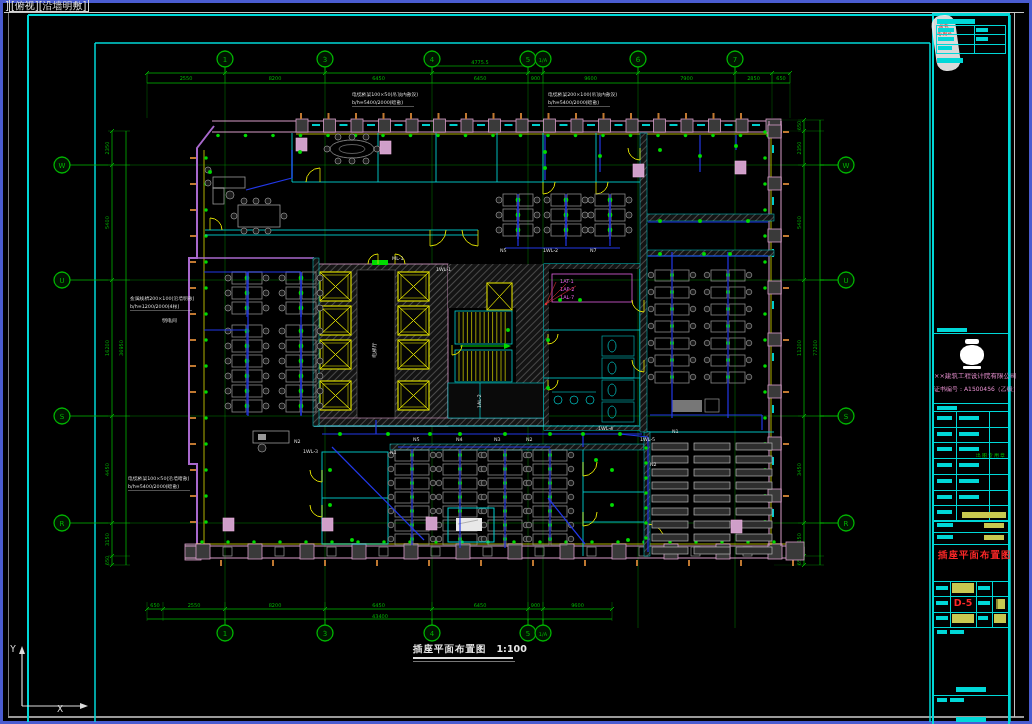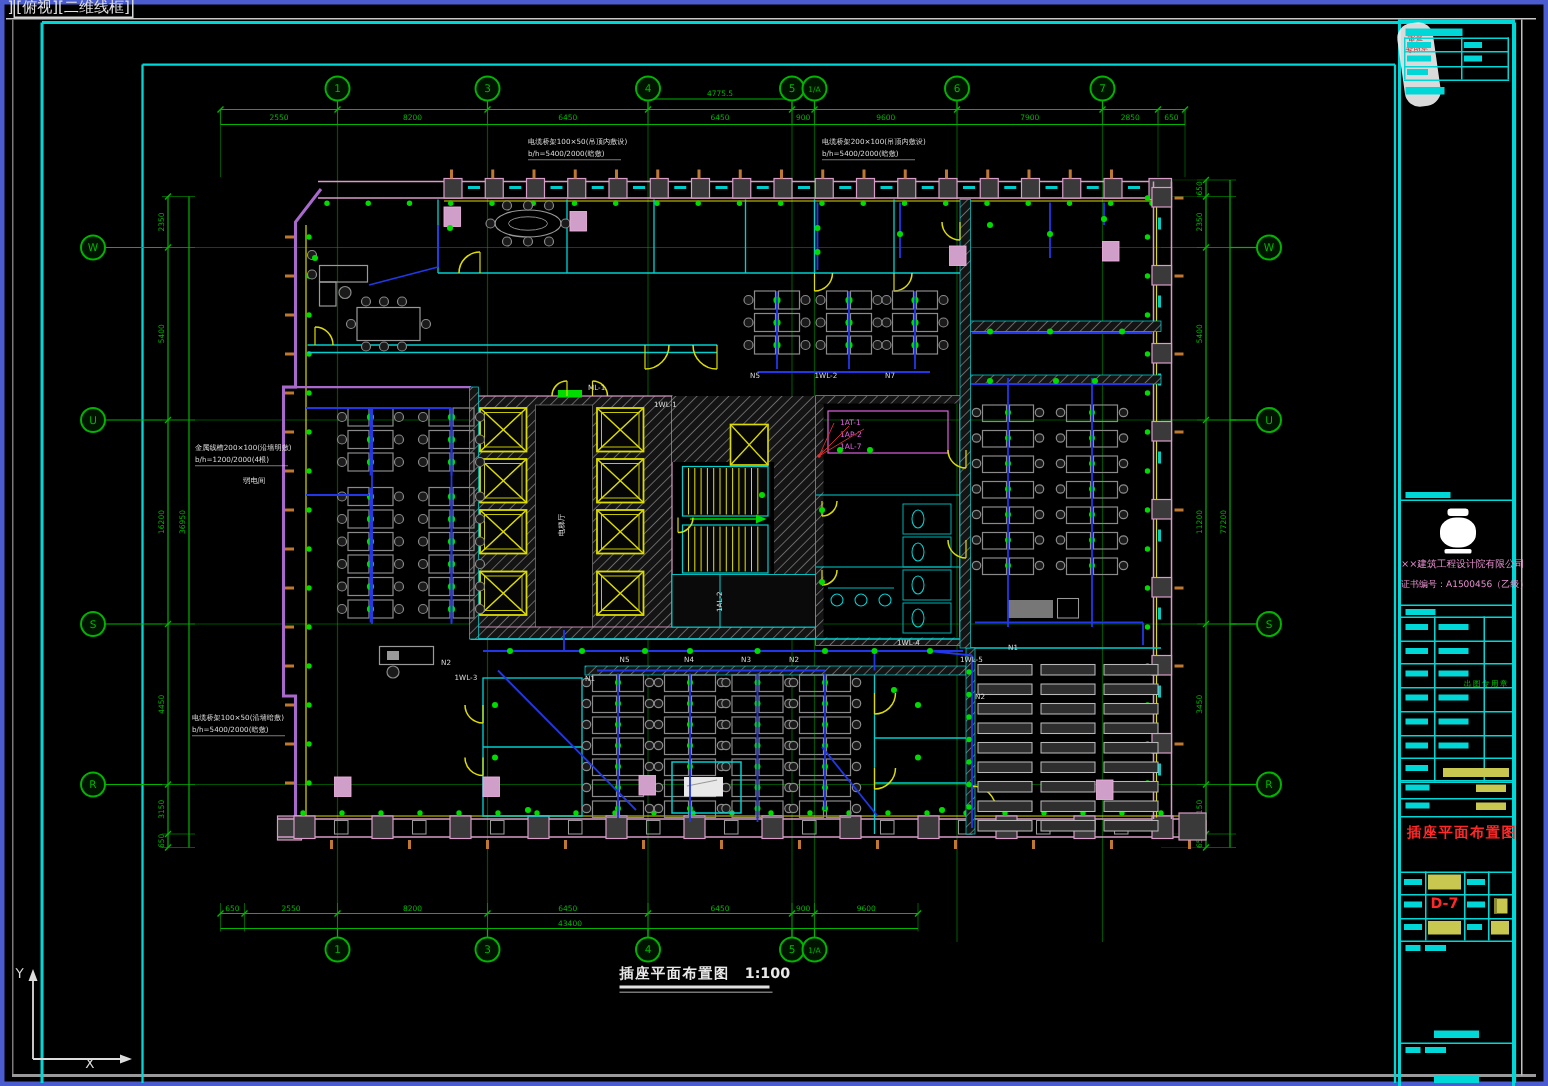--- a/index.html
+++ b/index.html
@@ -38,21 +38,21 @@
 </style>
 </head>
 <body>
 
 <div class="abs" id="winborder"></div>
 <div class="abs" id="topline"></div>
 <div class="abs" id="leftline"></div>
 <div class="abs" id="botline"></div>
 <div class="abs" id="rightline"></div>
 
-<div class="abs" id="vplabel"><span>]</span><span class="box">[俯视][二维线框]</span></div>
+<div class="abs" id="vplabel"><span>]</span><span class="box">[俯视][沿墙明敷]</span></div>
 
 <svg class="abs" id="plan" width="1032" height="724">
   <defs>
     <pattern id="ht" width="5" height="5" patternUnits="userSpaceOnUse" patternTransform="rotate(45)">
       <rect width="5" height="5" fill="#141414"></rect>
       <line x1="0" y1="0" x2="0" y2="5" stroke="#6e6e6e" stroke-width="1.2"></line>
     </pattern>
   </defs>
 <line x1="28" y1="15" x2="28" y2="722" stroke="#00d8d8" stroke-width="2" opacity="1"></line>
     <line x1="28" y1="15" x2="1010" y2="15" stroke="#00d8d8" stroke-width="2" opacity="1"></line>
@@ -1163,21 +1163,21 @@
 
 <div class="abs" id="tblock">
   <div class="txt" id="company1">××建筑工程设计院有限公司</div>
   <div class="txt" id="company2">证书编号：A1500456（乙级）</div>
   <div class="txt" id="stampnote">出图专用章</div>
   <div id="stamp">
     <div>审查</div>
     <div>专用章</div>
   </div>
   <div class="txt" id="dtitle">插座平面布置图</div>
-  <div class="txt" id="dno">D-7</div>
+  <div class="txt" id="dno">D-5</div>
   <div class="ymini"></div>
 <div class="ln" style="left: 2px; top: 10px; width: 70px; height: 1px;"></div>
     <div class="ln" style="left: 2px; top: 19px; width: 70px; height: 1px;"></div>
     <div class="ln" style="left: 2px; top: 29px; width: 70px; height: 1px;"></div>
     <div class="ln" style="left: 2px; top: 38px; width: 70px; height: 1px;"></div>
     <div class="ln" style="left: 2px; top: 10px; width: 1px; height: 28px;"></div>
     <div class="ln" style="left: 71px; top: 10px; width: 1px; height: 28px;"></div>
     <div class="ln" style="left: 40px; top: 10px; width: 1px; height: 28px;"></div>
     <div class="ln" style="left: 0px; top: 318px; width: 74px; height: 1px;"></div>
     <div class="ln" style="left: 0px; top: 388px; width: 74px; height: 1px;"></div>

